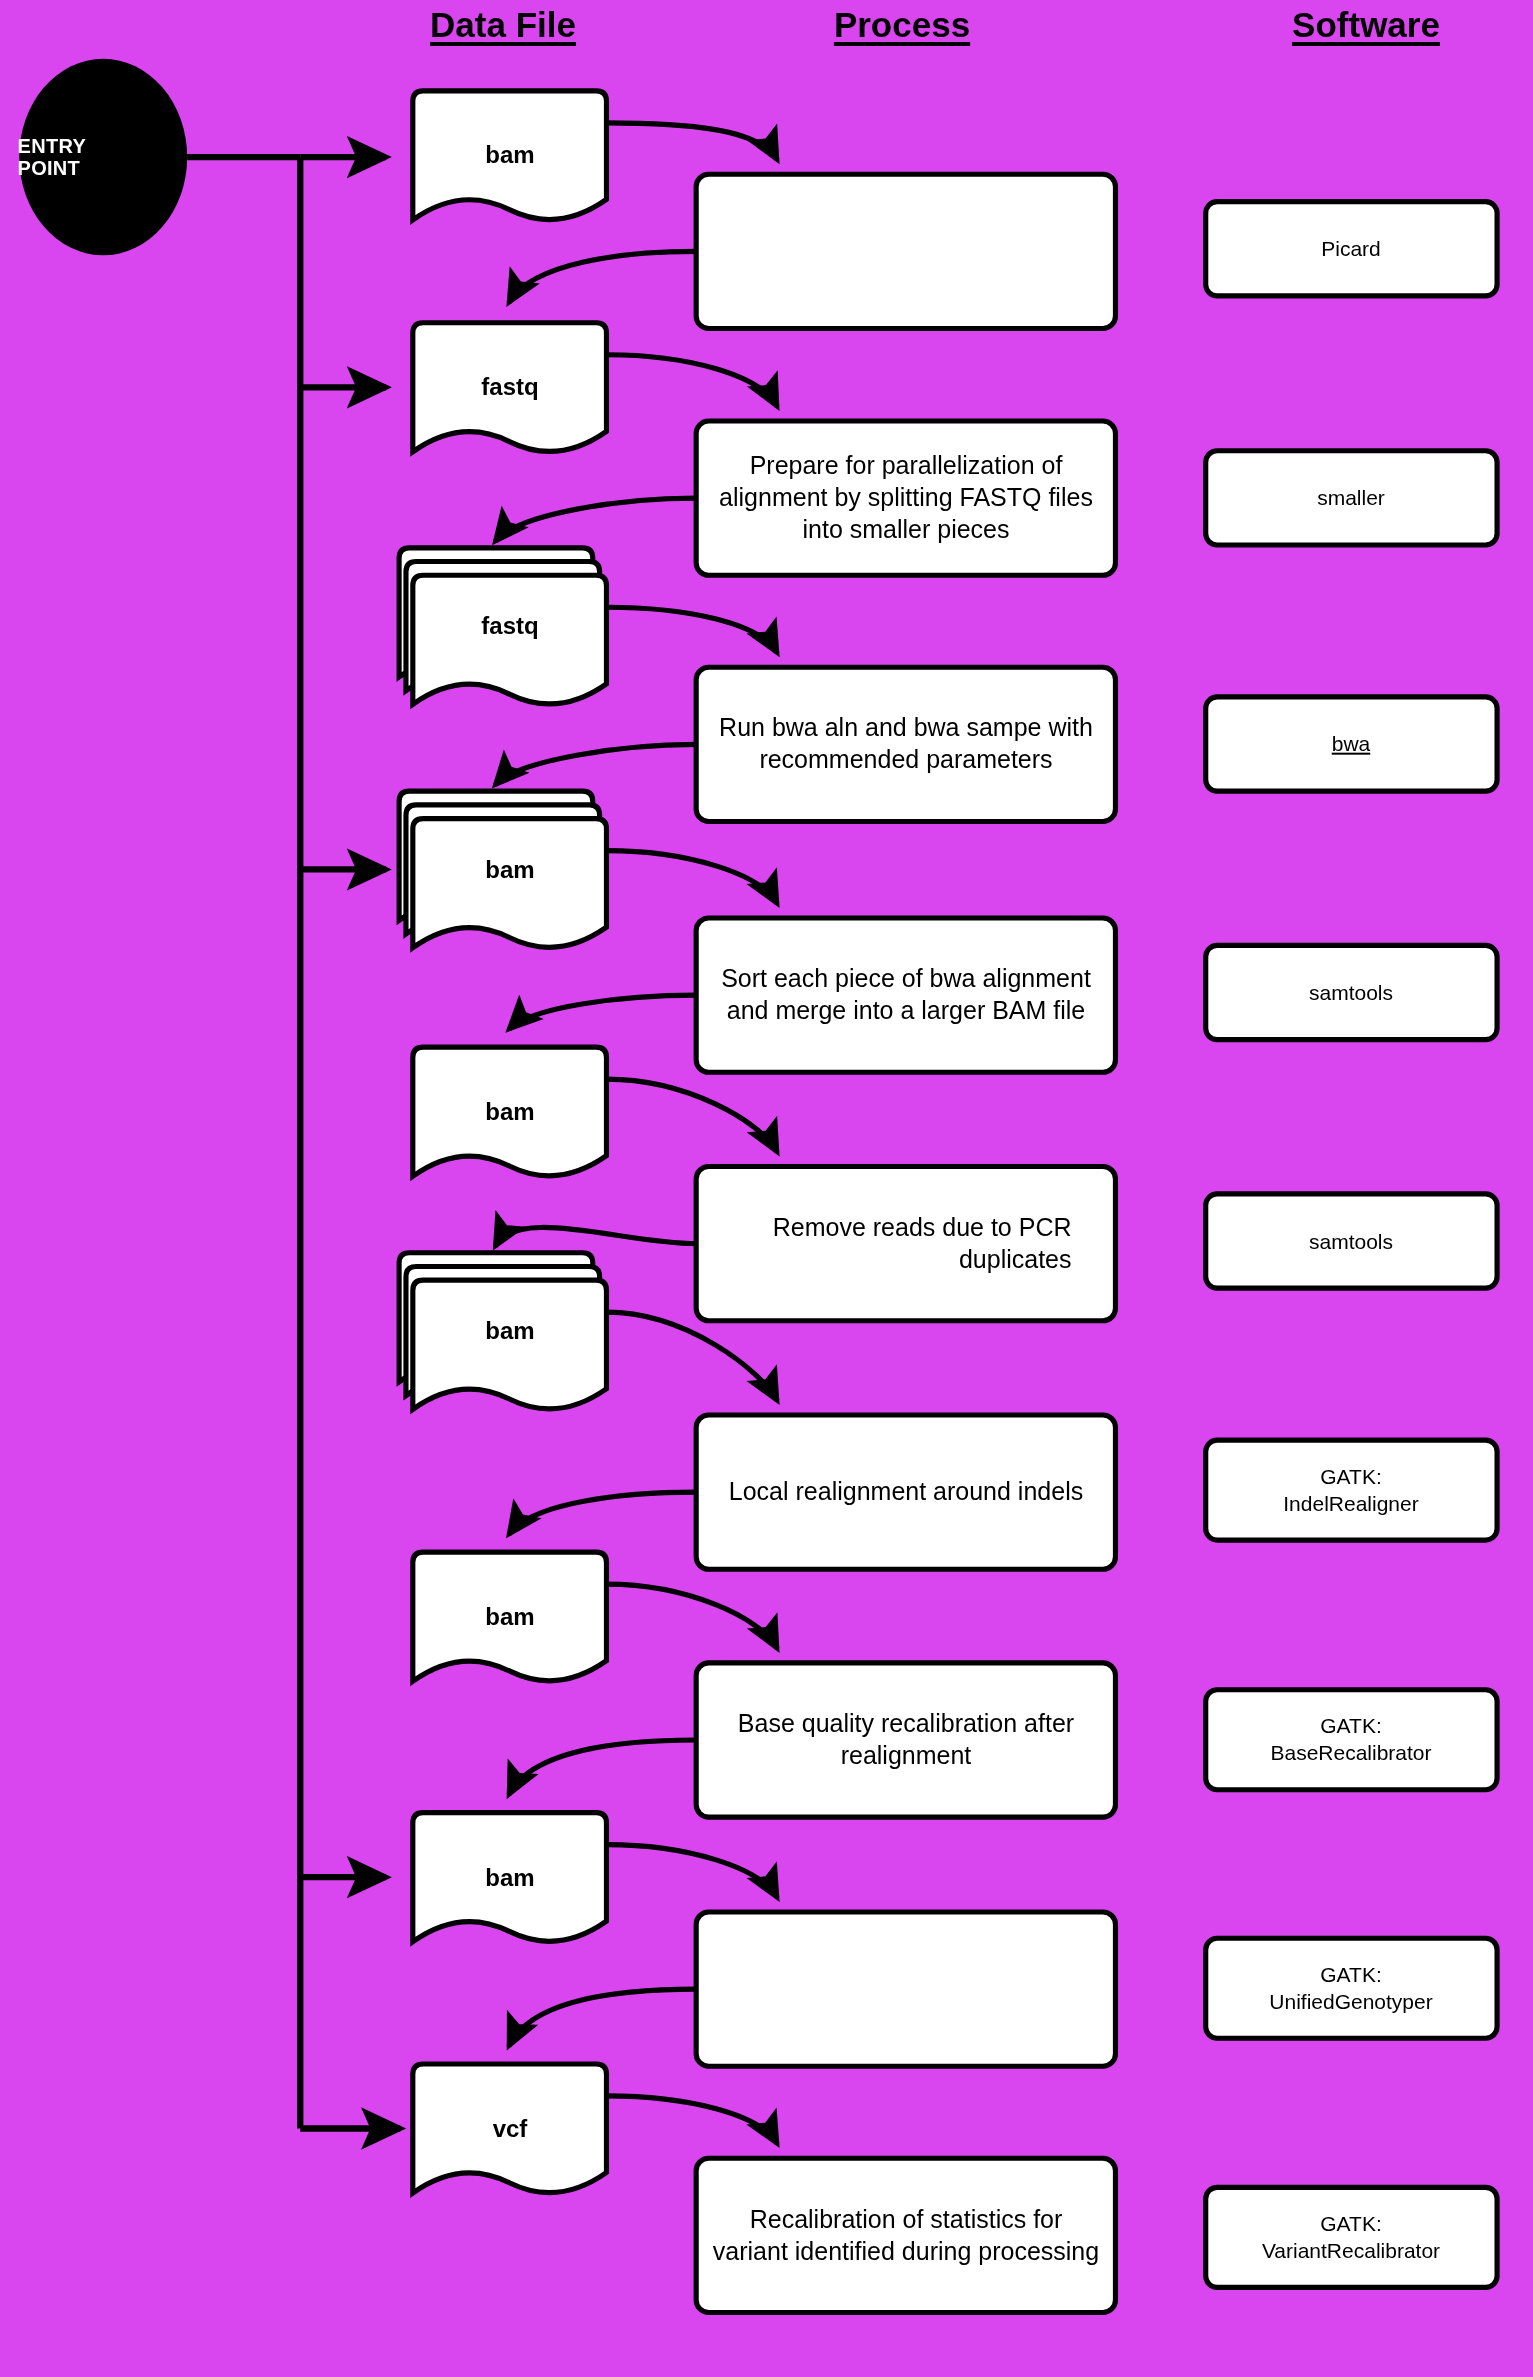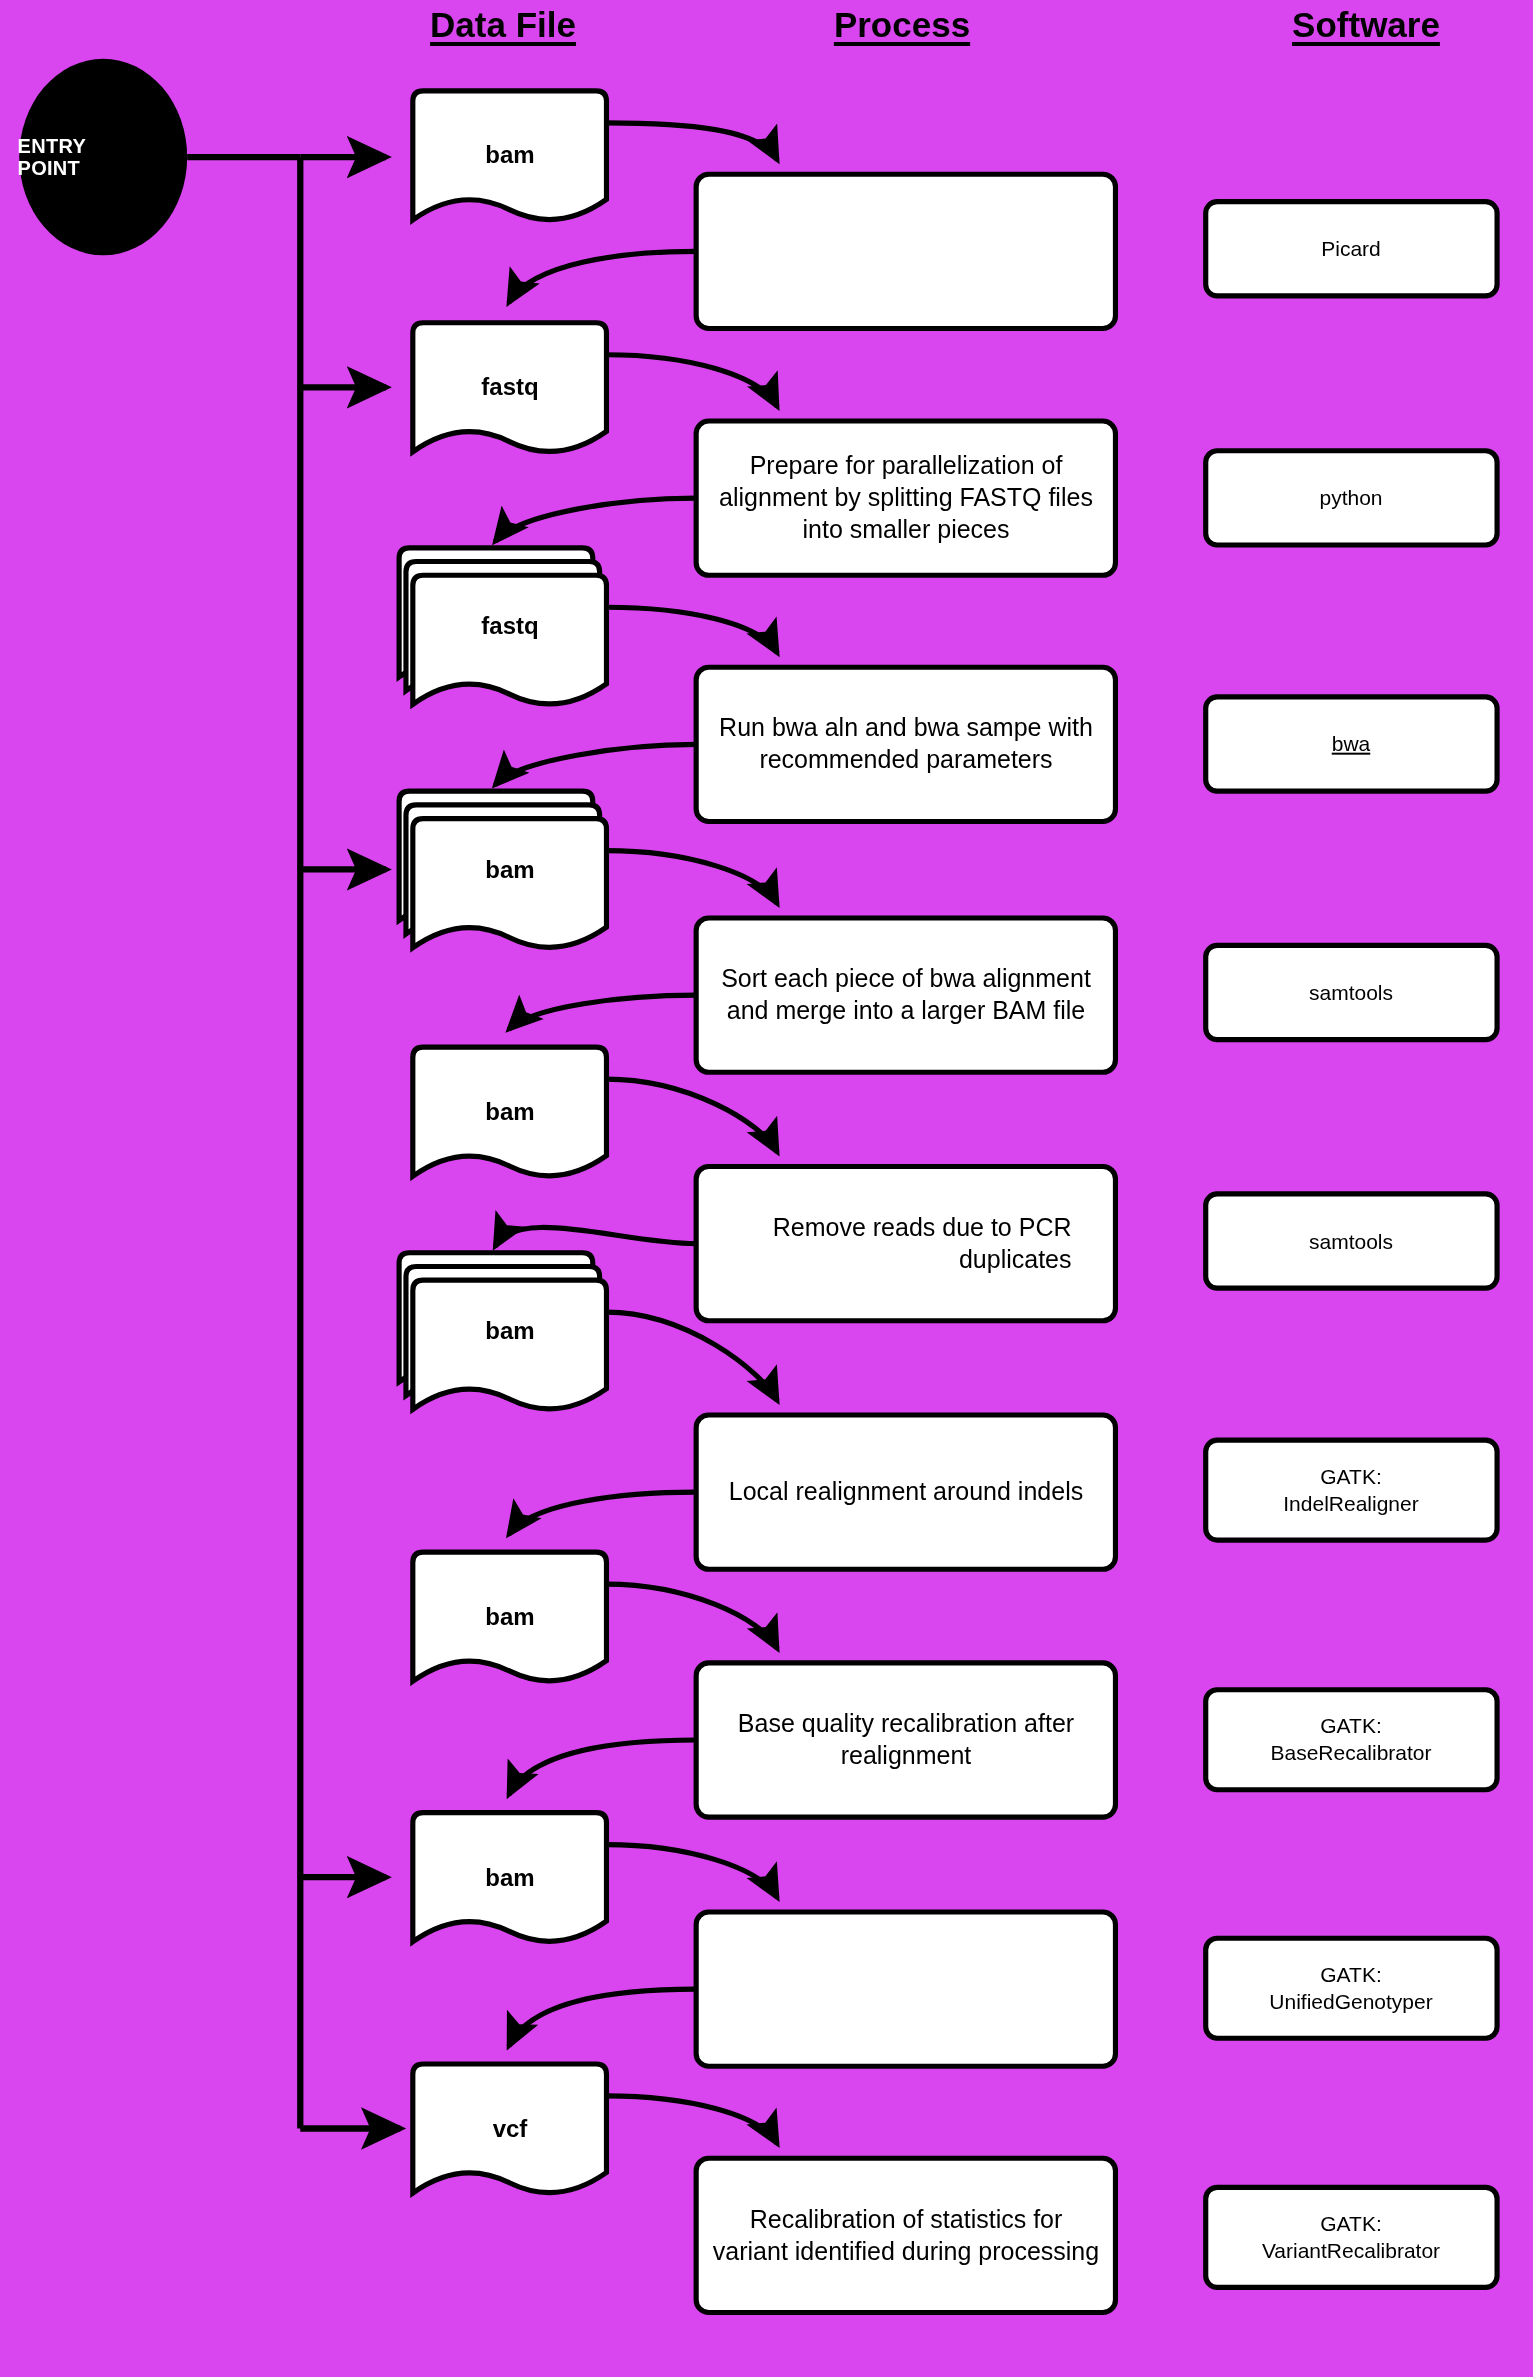--- a/index.html
+++ b/index.html
@@ -228,21 +228,21 @@
 
   <div class="process-label" style="left:906px; top:498px;  width:389px;">Prepare for parallelization of alignment by splitting FASTQ files into smaller pieces</div>
   <div class="process-label" style="left:906px; top:744px; width:389px;">Run bwa aln and bwa sampe with recommended parameters</div>
   <div class="process-label" style="left:906px; top:995px; width:389px;">Sort each piece of bwa alignment and merge into a larger BAM file</div>
   <div class="process-label" style="left:877px; top:1244px; width:389px;text-align:right;">Remove reads due to PCR duplicates</div>
   <div class="process-label" style="left:906px; top:1492px; width:389px;">Local realignment around indels</div>
   <div class="process-label" style="left:906px; top:1740px; width:400px;">Base quality recalibration after realignment</div>
   <div class="process-label" style="left:906px; top:2236px; width:389px;">Recalibration of statistics for variant identified during processing</div>
 
   <div class="software-label" style="left:1351px; top:249px;  width:286px;">Picard</div>
-  <div class="software-label" style="left:1351px; top:498px;  width:286px;">python</div>
+  <div class="software-label" style="left:1351px; top:498px;  width:286px;">smaller</div>
   <div class="software-label" style="left:1351px; top:744px; width:286px;text-decoration:underline;">bwa</div>
   <div class="software-label" style="left:1351px; top:993px; width:286px;">samtools</div>
   <div class="software-label" style="left:1351px; top:1242px; width:286px;">samtools</div>
   <div class="software-label" style="left:1351px; top:1491px; width:286px;">GATK:
 IndelRealigner</div>
   <div class="software-label" style="left:1351px; top:1740px; width:286px;">GATK:
 BaseRecalibrator</div>
   <div class="software-label" style="left:1351px; top:1989px; width:286px;">GATK:
 UnifiedGenotyper</div>
   <div class="software-label" style="left:1351px; top:2238px; width:286px;">GATK:

